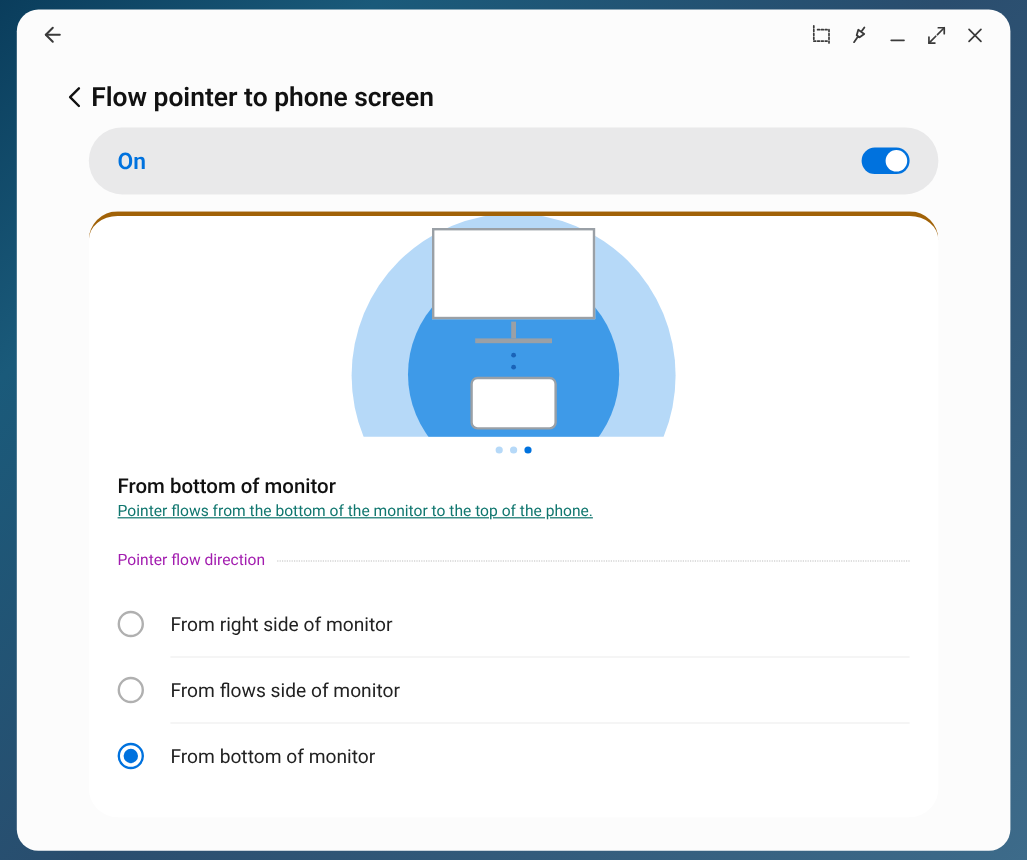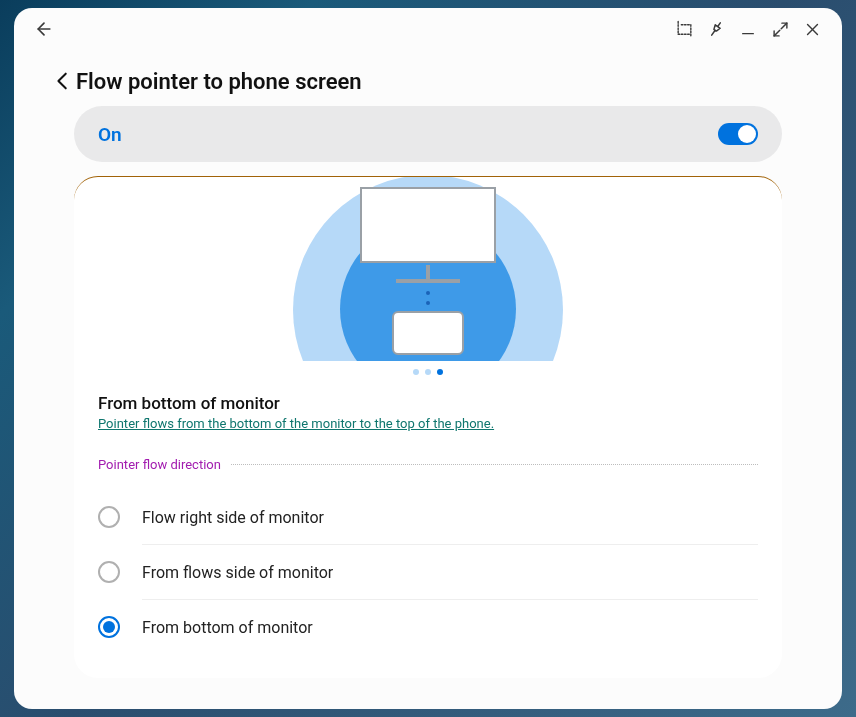--- a/index.html
+++ b/index.html
@@ -79,21 +79,21 @@
     position: absolute;
     right: 2px; top: 2px;
     width: 18px; height: 18px;
     background: #fff;
     border-radius: 50%;
   }
   .card {
     background: #fff;
     border-radius: 24px;
     padding: 0 24px 24px 24px;
-    border-top: 1px solid #a16207;
+    border-top: 4px solid #a16207;
   }
   .illustration-wrap {
     display: flex;
     justify-content: center;
     padding-top: 0;
   }
   .illustration {
     width: 272px;
     height: 184px;
     position: relative;
@@ -320,21 +320,21 @@
       <div class="desc-title">From bottom of monitor</div>
       <div class="desc-sub">Pointer flows from the bottom of the monitor to the top of the phone.</div>
 
       <div class="section-label-row">
         <span class="section-label">Pointer flow direction</span>
         <span class="dotted"></span>
       </div>
 
       <div class="option">
         <span class="radio"></span>
-        <span class="option-label">Flow right side of monitor</span>
+        <span class="option-label">From right side of monitor</span>
       </div>
       <div class="option-sep"></div>
       <div class="option">
         <span class="radio"></span>
         <span class="option-label">From flows side of monitor</span>
       </div>
       <div class="option-sep"></div>
       <div class="option">
         <span class="radio selected"></span>
         <span class="option-label">From bottom of monitor</span>

